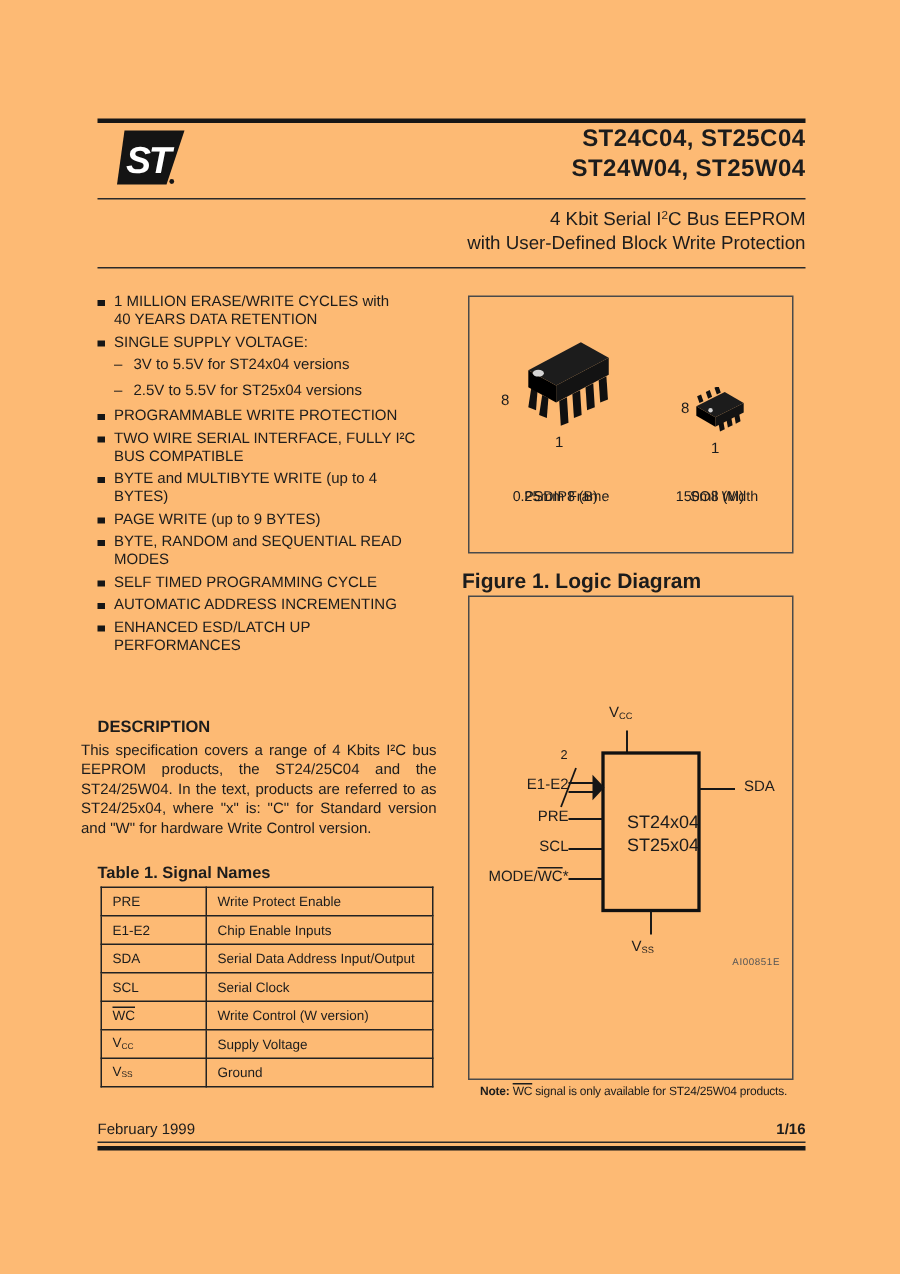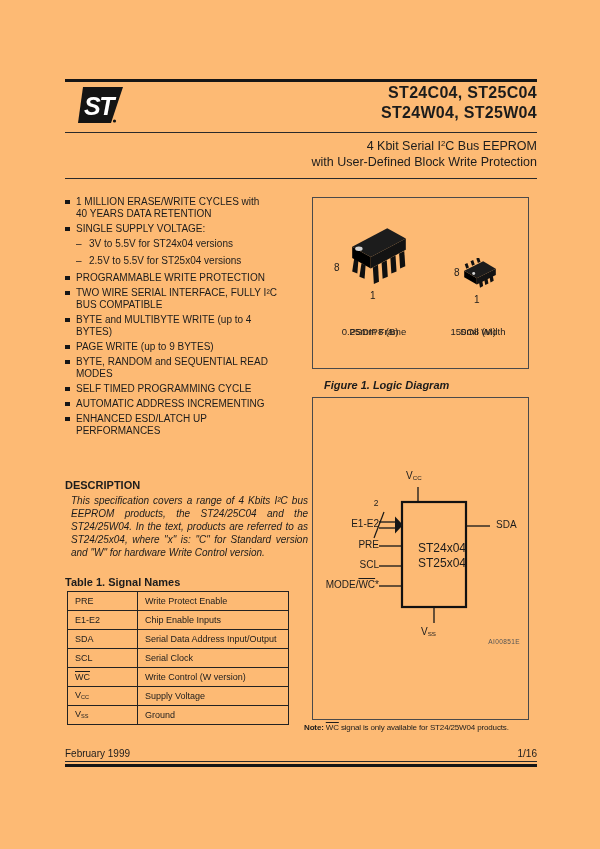--- a/index.html
+++ b/index.html
@@ -26,54 +26,54 @@
   .features { left:65px; top:196px; width:232px; }
   .feat { position:relative; padding-left:11px; font-size:10px; line-height:12px;
           margin-bottom:3px; }
   .feat .tx { white-space:pre-line; }
   .feat.b::before { content:""; position:absolute; left:0; top:3.5px; width:4.5px; height:4.5px; background:#161616; }
   .feat.d { padding-left:24px; margin-top:3px; margin-bottom:5px; }
   .feat.d::before { content:"–"; position:absolute; left:11px; top:0; }
 
   
   .desc-head { left:65px; top:479px; font-size:11px; font-weight:bold; }
-  .desc-body { left:71px; top:494px; width:237px; font-size:10px; line-height:13px;
-               text-align:justify;font-style:italic; }
+  .desc-body { left:54px; top:494px; width:237px; font-size:10px; line-height:13px;
+               text-align:justify; }
 
   
   .tbl-title { left:65px; top:576px; font-size:11px; font-weight:bold; }
   table.sig { position:absolute; left:67px; top:591px; border-collapse:collapse;
               font-size:9px; }
   table.sig td { border:1px solid #222; padding:2px 6px 3px 7px; height:13px;
                  white-space:nowrap; vertical-align:middle; }
   table.sig td.c1 { width:56px; }
   table.sig td.c2 { width:137px; }
 
   
   .pkg-box { left:312px; top:197px; width:215px; height:170px; border:1.5px solid #4a4a4a; }
-  .fig-title { left:324px; top:379px; font-size:11px; font-weight:bold;font-style:italic; }
+  .fig-title { left:308px; top:379px; font-size:14px; font-weight:bold; }
   .fig-box { left:312px; top:397px; width:215px; height:321px; border:1.5px solid #4a4a4a; }
 
   .pkg { position:absolute; top:24px; width:100px; height:120px; }
   .pkg .num { position:absolute; font-size:10px; }
   .pkg .pname  { position:absolute; top:104px;  width:100px; text-align:center; font-size:9.5px; }
   .pkg .pdet   { position:absolute; top:104px; width:100px; text-align:center; font-size:9.5px; }
 
   
   .logic { position:absolute; left:0; top:0; width:215px; height:321px; font-size:10px; }
   .logic .lbl { position:absolute; }
   .logic .pinlbl { position:absolute; left:0; width:66px; text-align:right; }
   .chipname { position:absolute; left:89px; top:143px; width:64px; text-align:right;
               line-height:15px; font-size:12px; }
   .figref { position:absolute; right:8px; top:240px; font-size:6.5px; color:#555; letter-spacing:.4px; }
 
   
-  .note { left:304px; top:723px; width:235px; font-size:8px; letter-spacing:-.15px; }
+  .note { left:320px; top:723px; width:235px; font-size:8px; letter-spacing:-.15px; }
   .f-date { left:65px; top:748px; font-size:10px; }
-  .f-page { right:63px; top:748px; font-size:10px; }
+  .f-page { right:63px; top:748px; font-size:10px;font-weight:bold; }
   .rule-f1 { left:65px; top:761px; width:472px; height:1px; background:#2a2a2a; }
   .rule-f2 { left:65px; top:764px; width:472px; height:2.5px; }
 </style>
 </head>
 <body>
 
 <div class="page">
 
   <div class="rule rule-top"></div>
 

